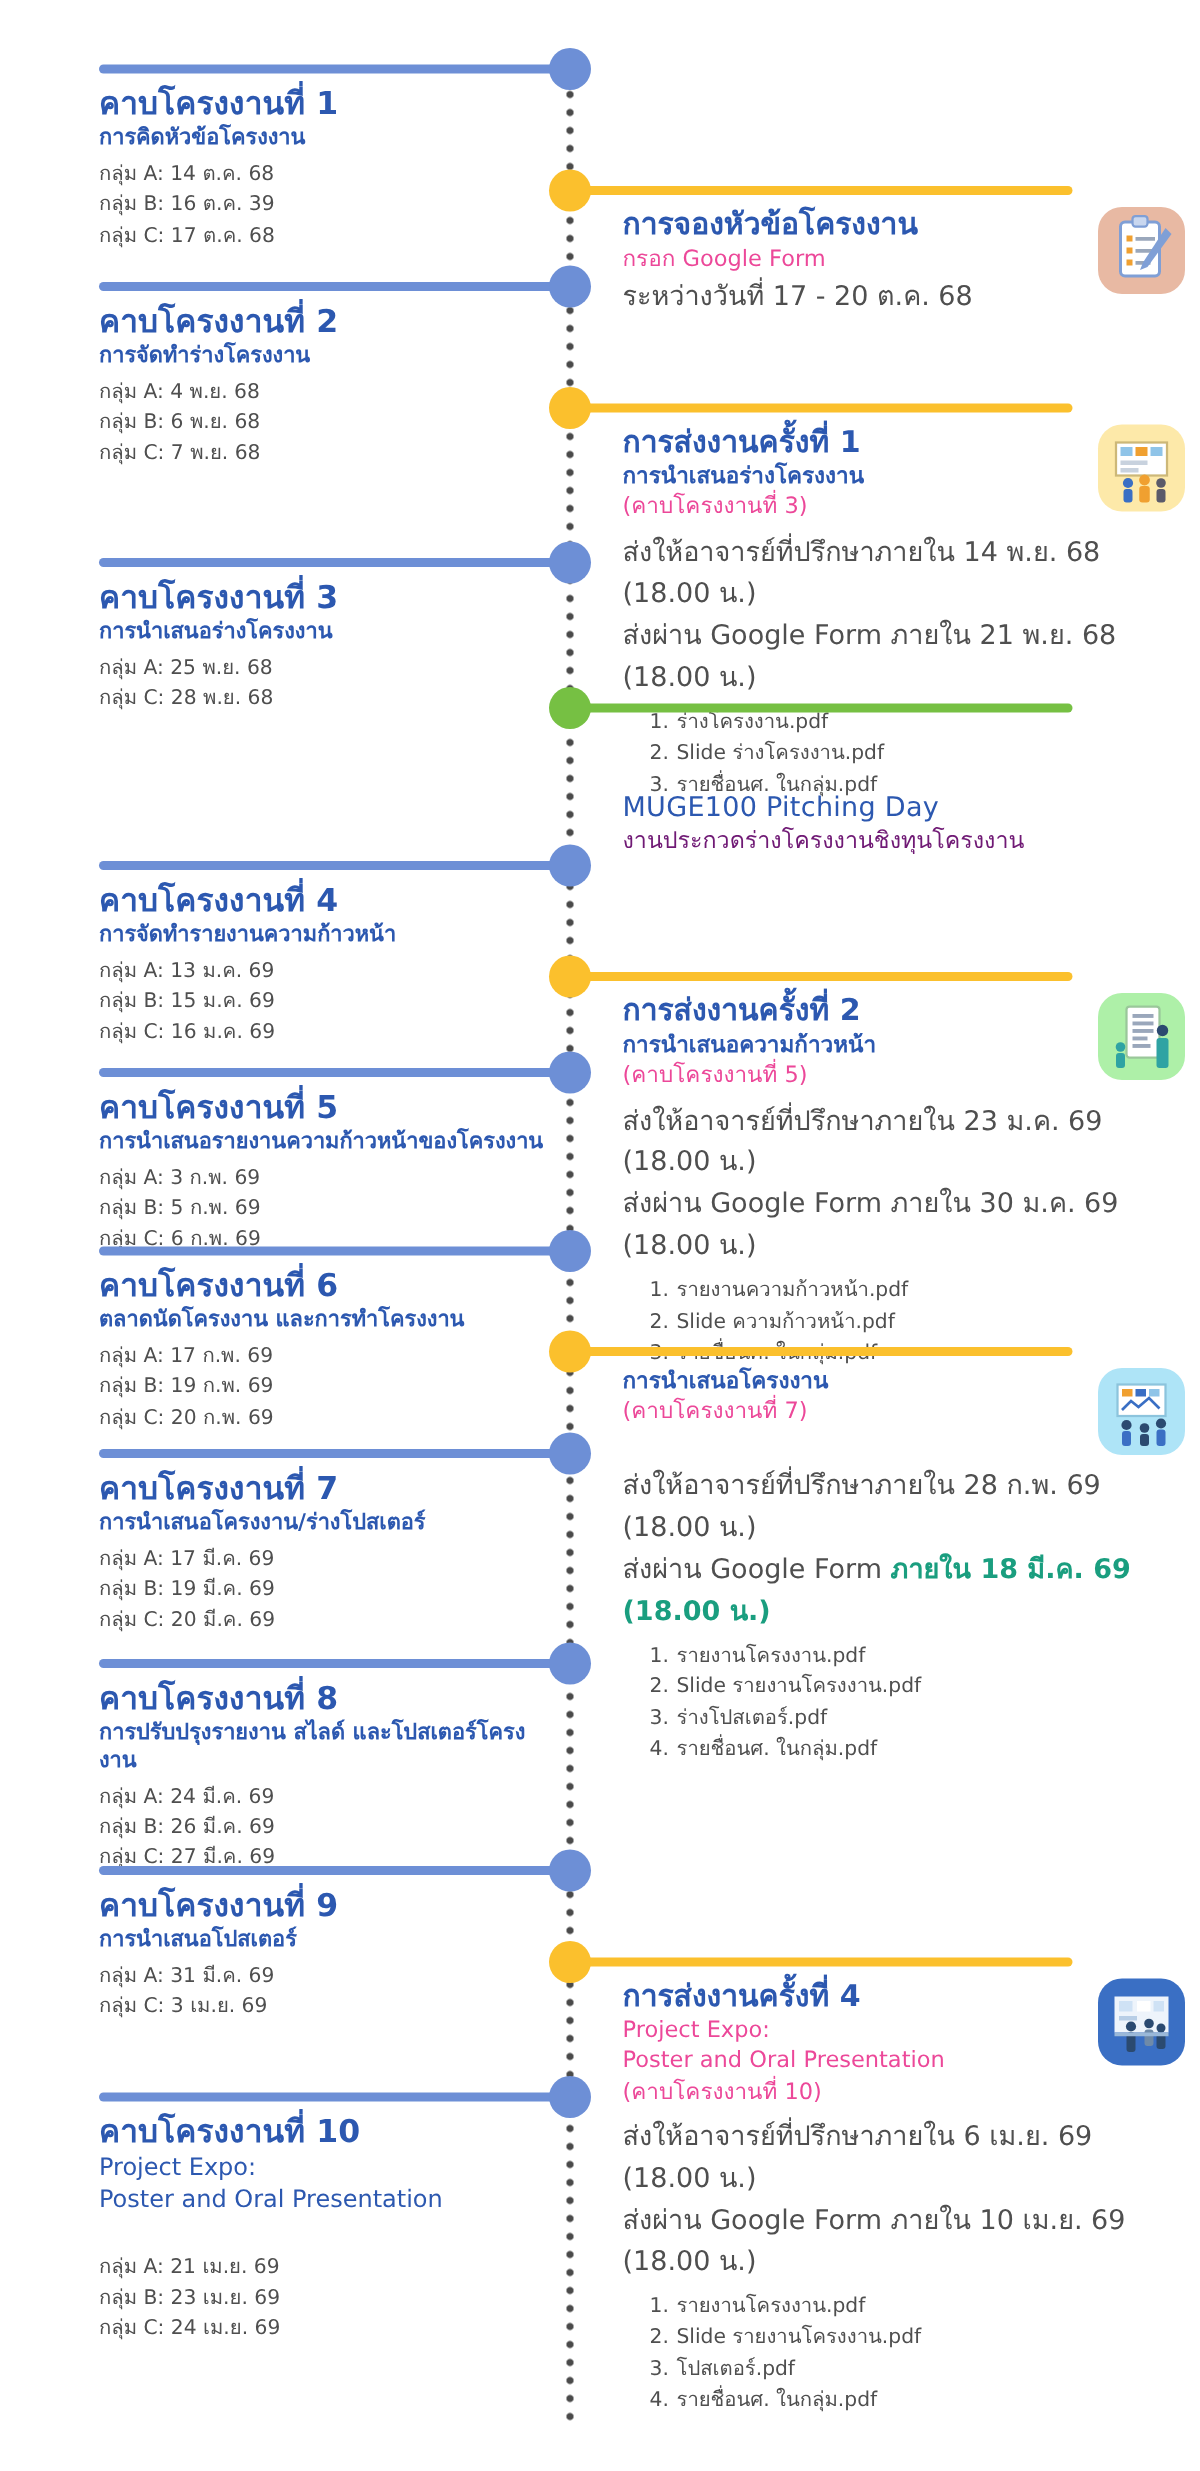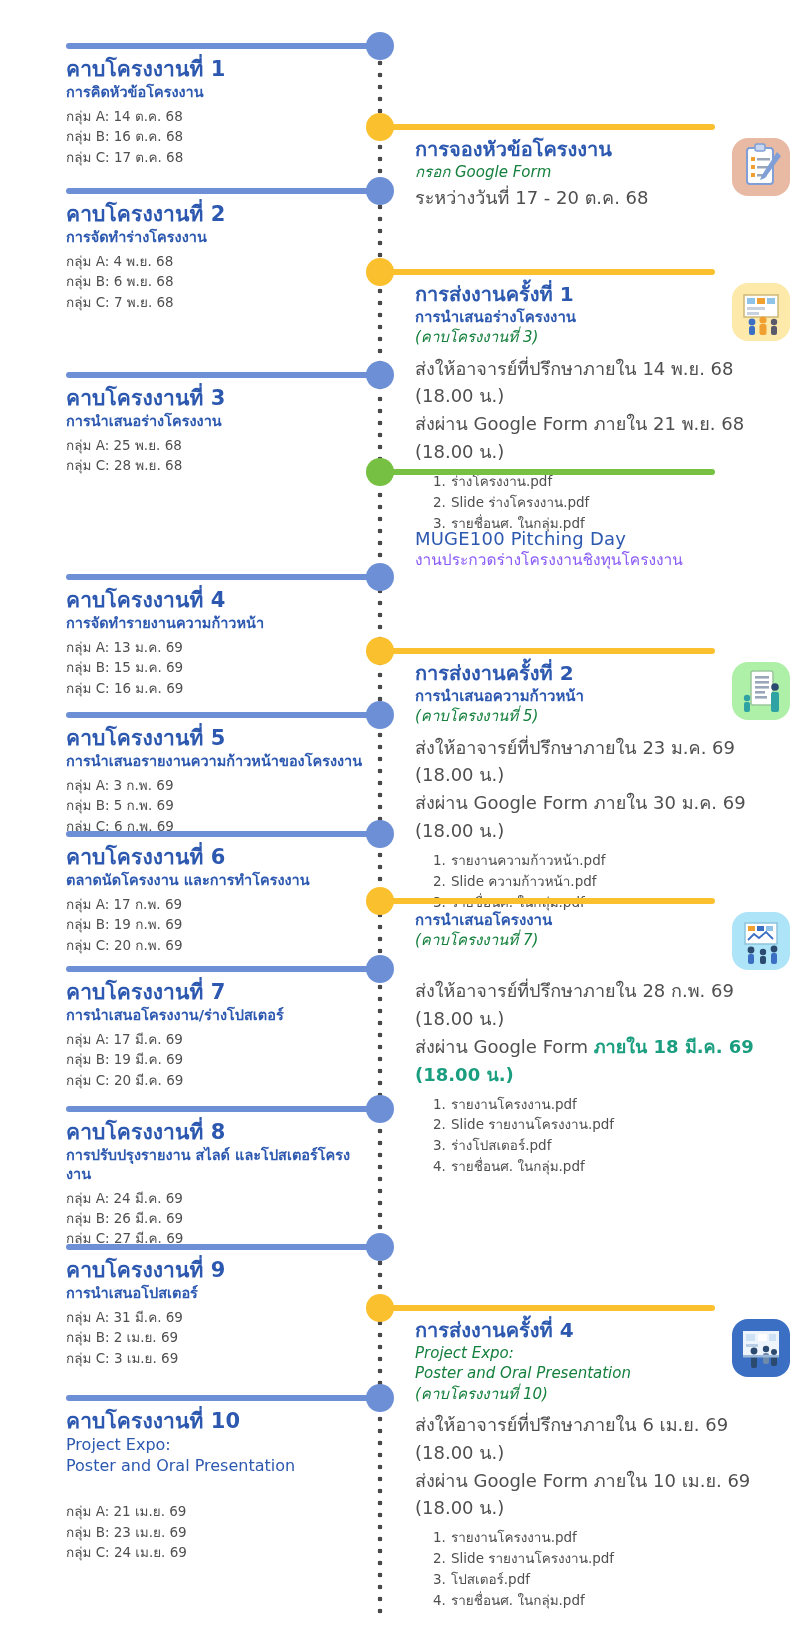--- a/index.html
+++ b/index.html
@@ -104,22 +104,22 @@
     font-size: 18px;
     letter-spacing: 0.2px;
     margin-top: 44px;
   }
   .rb-sub {
     font-size: 15px;
     font-weight: bold;
     color: #2c58b0;
     line-height: 1.35;
   }
-  .rb-sub.normal { font-weight: normal; font-size: 15px; color: #15803d; font-style: italic; }
-  .rb-sub.thai-light { font-weight: normal; font-size: 15.5px; color: #8b5cf6; }
+  .rb-sub.normal { font-weight: normal; font-size: 15px; color: #ec4899; }
+  .rb-sub.thai-light { font-weight: normal; font-size: 15.5px; color: #701a75; }
   .rb-lines {
     margin-top: 7px;
     font-size: 18px;
     color: #4f4f4f;
     line-height: 1.55;
   }
   .rb-lines .hl { color: #1a9e7f; font-weight: bold; }
   .rb-files {
     margin-top: 5px;
     font-size: 13.5px;
@@ -192,21 +192,21 @@
 <div class="node yellow" style="top:887px"></div>
 
 <div class="bar right" style="top:1305px"></div>
 <div class="node yellow" style="top:1294px"></div>
 
 <div class="left-block" style="top:56px">
   <div class="lb-title">คาบโครงงานที่ 1</div>
   <div class="lb-sub">การคิดหัวข้อโครงงาน</div>
   <div class="lb-dates">
     <div>กลุ่ม A: 14 ต.ค. 68</div>
-    <div>กลุ่ม B: 16 ต.ค. 68</div>
+    <div>กลุ่ม B: 16 ต.ค. 39</div>
     <div>กลุ่ม C: 17 ต.ค. 68</div>
   </div>
 </div>
 
 <div class="left-block" style="top:201px">
   <div class="lb-title">คาบโครงงานที่ 2</div>
   <div class="lb-sub">การจัดทำร่างโครงงาน</div>
   <div class="lb-dates">
     <div>กลุ่ม A: 4 พ.ย. 68</div>
     <div>กลุ่ม B: 6 พ.ย. 68</div>
@@ -271,21 +271,20 @@
     <div>กลุ่ม B: 26 มี.ค. 69</div>
     <div>กลุ่ม C: 27 มี.ค. 69</div>
   </div>
 </div>
 
 <div class="left-block" style="top:1257px">
   <div class="lb-title">คาบโครงงานที่ 9</div>
   <div class="lb-sub">การนำเสนอโปสเตอร์</div>
   <div class="lb-dates">
     <div>กลุ่ม A: 31 มี.ค. 69</div>
-    <div>กลุ่ม B: 2 เม.ย. 69</div>
     <div>กลุ่ม C: 3 เม.ย. 69</div>
   </div>
 </div>
 
 <div class="left-block" style="top:1408px">
   <div class="lb-title">คาบโครงงานที่ 10</div>
   <div class="lb-sub plain">Project Expo:</div>
   <div class="lb-sub plain">Poster and Oral Presentation</div>
   <div class="lb-dates" style="margin-top:25px">
     <div>กลุ่ม A: 21 เม.ย. 69</div>

